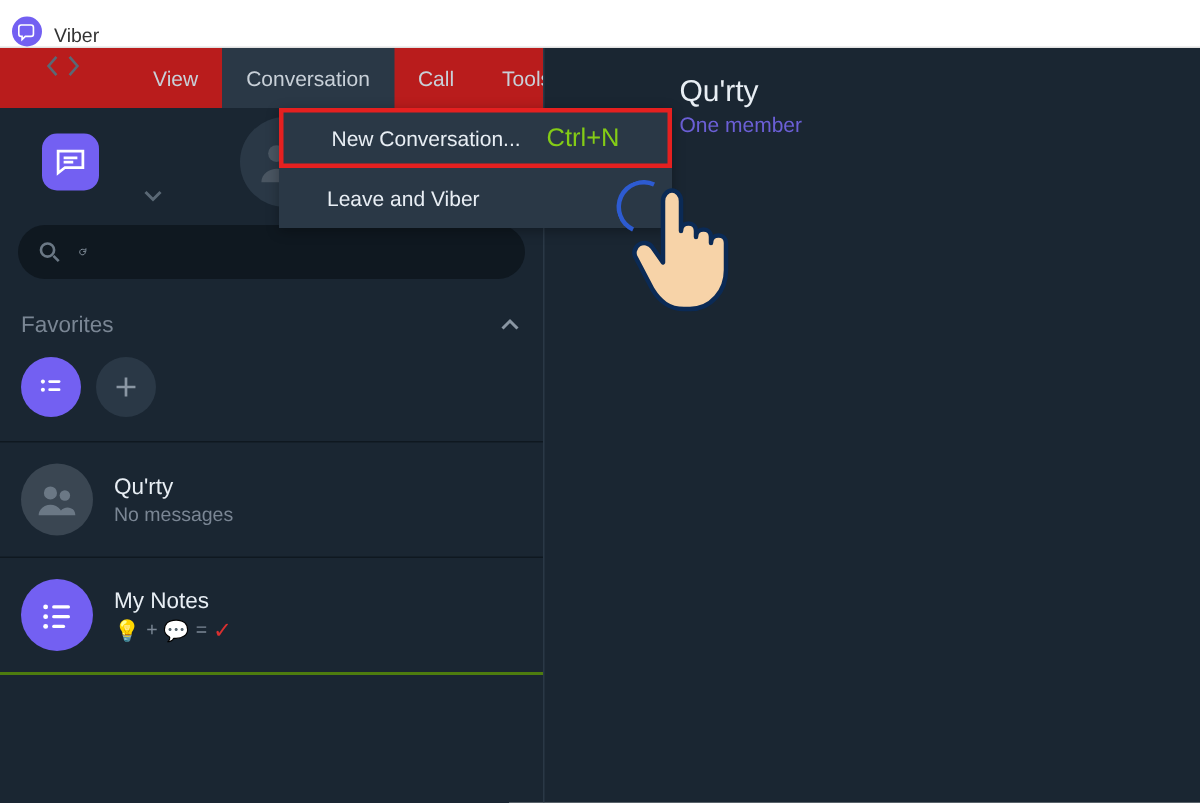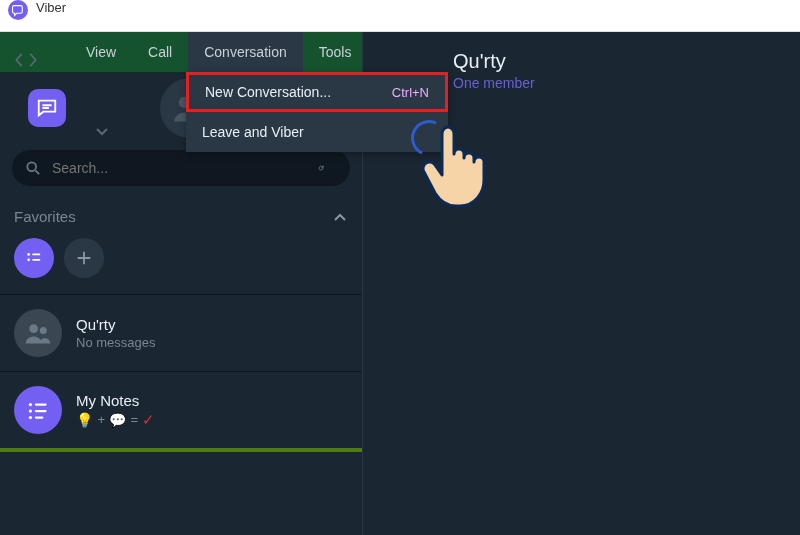--- a/index.html
+++ b/index.html
@@ -1,32 +1,32 @@
 <!DOCTYPE html>
 <html><head>
 <meta charset="utf-8">
 <style>
   *{box-sizing:border-box;margin:0;padding:0;font-family:'Segoe UI',Arial,sans-serif}
   body{width:800px;height:535px;background:#fff;overflow:hidden;position:relative}
-  .titlebar{height:32px;background:#fff;display:flex;align-items:flex-start;padding:0 8px;border-bottom:1px solid #e0e0e0}
+  .titlebar{height:32px;background:#fff;display:flex;align-items:flex-end;padding:0 8px;border-bottom:1px solid #e0e0e0}
   .tb-icon{width:20px;height:20px;background:#7360f2;border-radius:50%;display:flex;align-items:center;justify-content:center;margin-right:8px}
   .tb-icon svg{width:13px;height:13px;fill:#fff}
   .tb-title{font-size:13px;color:#333}
   .app{display:flex;height:503px;background:#1a2632}
   .sidebar{width:362px;background:#1a2632;display:flex;flex-direction:column}
-  .menubar{height:40px;background:#14532d;display:flex;align-items:flex-end;padding-left:14px}
+  .menubar{height:40px;background:#b91c1c;display:flex;align-items:flex-start;padding-left:30px}
   .nav-btn{width:24px;height:24px;display:flex;align-items:center;justify-content:center;margin-right:4px;cursor:pointer}
   .nav-btn svg{width:10px;height:14px;fill:#5a6875}
   .menu-items{display:flex;margin-left:28px}
   .menu-item{padding:0 16px;height:40px;display:flex;align-items:center;color:#c8d0d8;font-size:14px;cursor:pointer}
   .menu-item.active{background:#2a3846}
   .dropdown{position:absolute;top:72px;left:186px;background:#2a3846;width:262px;z-index:10;box-shadow:0 2px 8px rgba(0,0,0,.3)}
-  .dd-item{height:40px;display:flex;align-items:center;justify-content:space-between;padding:0 16px;color:#e8eef4;font-size:14px;cursor:pointer}
+  .dd-item{height:40px;display:flex;align-items:center;justify-content:space-between;padding:0 32px;color:#e8eef4;font-size:14px;cursor:pointer}
   .dd-item.hl{border:3px solid #e52020}
-  .dd-shortcut{color:#f0abfc;font-size:13px}
+  .dd-shortcut{color:#84cc16;font-size:17px}
   .brand-row{height:72px;display:flex;align-items:center;padding-left:28px;position:relative}
   .brand-bubble{width:38px;height:38px;background:#7360f2;border-radius:10px;display:flex;align-items:center;justify-content:center}
   .brand-bubble svg{width:22px;height:22px;fill:#fff}
   .brand-caret{position:absolute;left:96px;top:50px}
   .brand-caret svg{width:12px;height:8px;fill:#5a6875}
   .search-row{padding:6px 12px}
   .search{height:36px;background:#0f1820;border-radius:18px;display:flex;align-items:center;padding:0 14px}
   .search svg{width:14px;height:14px;fill:#6b7885;margin-right:12px}
   .search input{flex:1;background:transparent;border:none;outline:none;color:#8a96a3;font-size:14px}
   .refresh{width:18px;height:18px;display:flex;align-items:center;justify-content:center}
@@ -34,21 +34,21 @@
   .fav-header{height:32px;display:flex;align-items:center;justify-content:space-between;padding:0 16px 0 14px;margin-top:8px}
   .fav-label{color:#7a8694;font-size:15px}
   .fav-caret svg{width:12px;height:8px;fill:#8a96a3}
   .fav-chips{display:flex;gap:10px;padding:6px 14px 16px}
   .chip{width:40px;height:40px;border-radius:50%;display:flex;align-items:center;justify-content:center;cursor:pointer}
   .chip.purple{background:#7360f2}
   .chip.dark{background:#2a3846}
   .chip svg{width:18px;height:18px;fill:#fff}
   .chip.dark svg{fill:#8a96a3}
   .conv{display:flex;align-items:center;padding:14px 14px;border-top:1px solid #0f1820;cursor:pointer}
-  .conv:last-child{border-bottom:4px solid #4d7c0f}
+  .conv:last-child{border-bottom:2px solid #4d7c0f}
   .avatar{width:48px;height:48px;border-radius:50%;display:flex;align-items:center;justify-content:center;margin-right:14px;flex-shrink:0}
   .avatar.grey{background:#3a4652}
   .avatar.purple{background:#7360f2}
   .avatar svg{width:28px;height:28px;fill:#6b7885}
   .avatar.purple svg{fill:#fff;width:26px;height:26px}
   .conv-text{display:flex;flex-direction:column}
   .conv-name{color:#e8eef4;font-size:15px;font-weight:500}
   .conv-sub{color:#7a8694;font-size:13px;margin-top:2px;display:flex;align-items:center;gap:4px}
   .emoji{font-size:14px}
   .main{flex:1;background:#1a2632;position:relative;border-left:1px solid #2a3846}
@@ -84,22 +84,22 @@
             <path d="M8 1L2 8l6 7" fill="none" stroke="#5a6875" stroke-width="2"></path>
           </svg>
       </span>
       <span class="nav-btn">
         <svg viewBox="0 0 10 16">
             <path d="M2 1l6 7-6 7" fill="none" stroke="#5a6875" stroke-width="2"></path>
           </svg>
       </span>
       <div class="menu-items">
         <div class="menu-item">View</div>
+        <div class="menu-item active">Conversation</div>
         <div class="menu-item">Call</div>
-        <div class="menu-item active">Conversation</div>
         <div class="menu-item">Tools</div>
         <div class="menu-item">Help</div>
       </div>
     </div>
 
     <div class="brand-row">
       <span class="brand-bubble">
         <svg viewBox="0 0 24 24">
             <path d="M3 4h18v12H8l-5 4V4z" fill="none" stroke="#fff" stroke-width="2"></path>
             <path d="M7 9h10M7 12h7" stroke="#fff" stroke-width="2"></path>
@@ -111,21 +111,20 @@
           </svg>
       </span>
     </div>
 
     <div class="search-row">
       <div class="search">
         <svg viewBox="0 0 16 16">
             <circle cx="6.5" cy="6.5" r="5" fill="none" stroke="#6b7885" stroke-width="2"></circle>
             <path d="M11 11l4 4" stroke="#6b7885" stroke-width="2"></path>
           </svg>
-        <input placeholder="Search..." style="">
         <span class="refresh">
           <svg viewBox="0 0 16 16">
               <path d="M13 8a5 5 0 11-1.5-3.5L14 2v5H9" fill="none" stroke="#8a96a3" stroke-width="1.6"></path>
             </svg>
         </span>
       </div>
     </div>
 
     <div class="fav-header">
       <span class="fav-label">Favorites</span>

